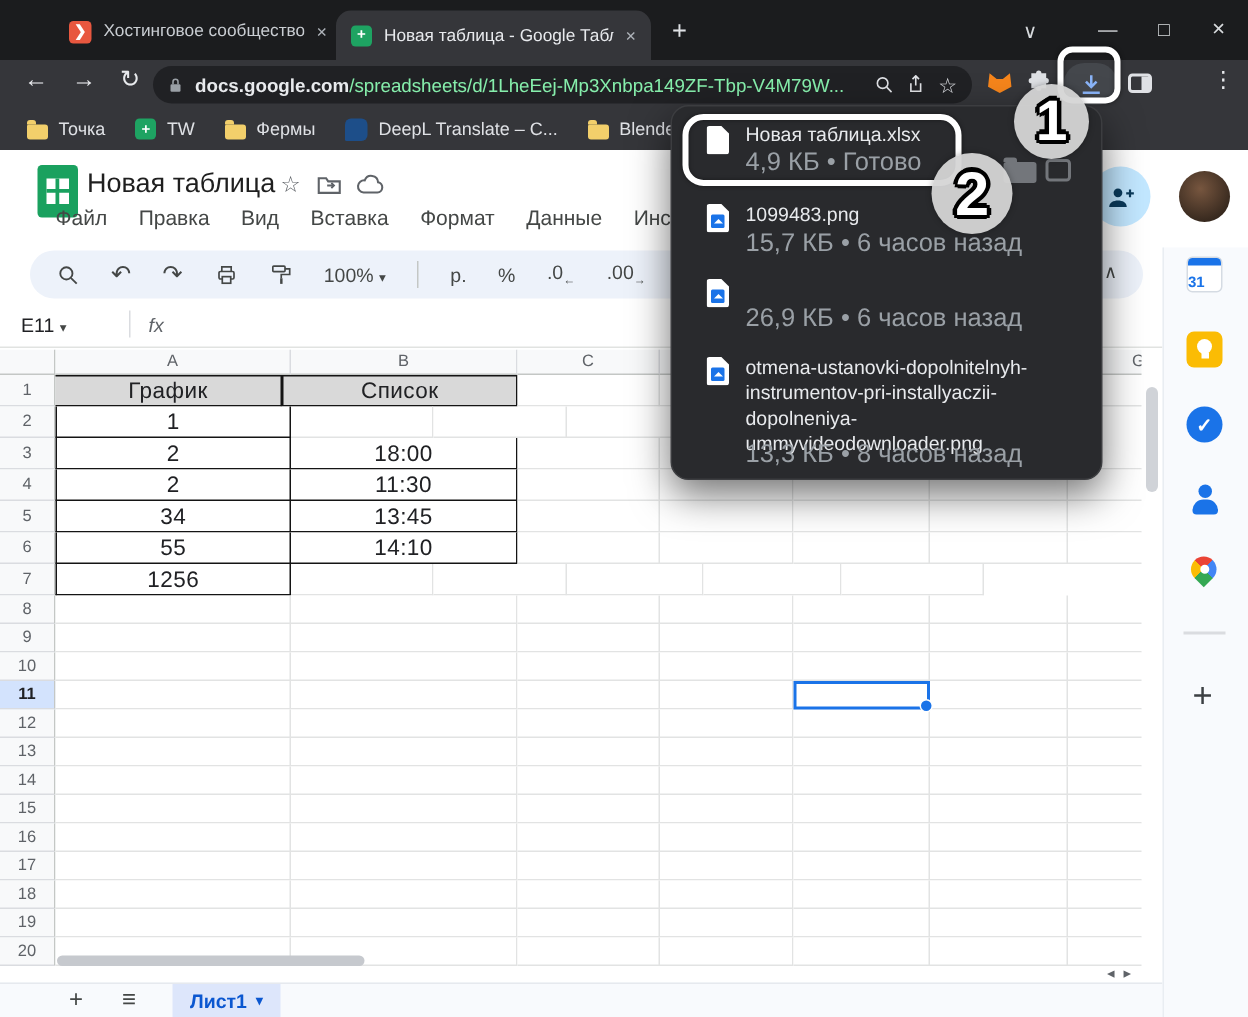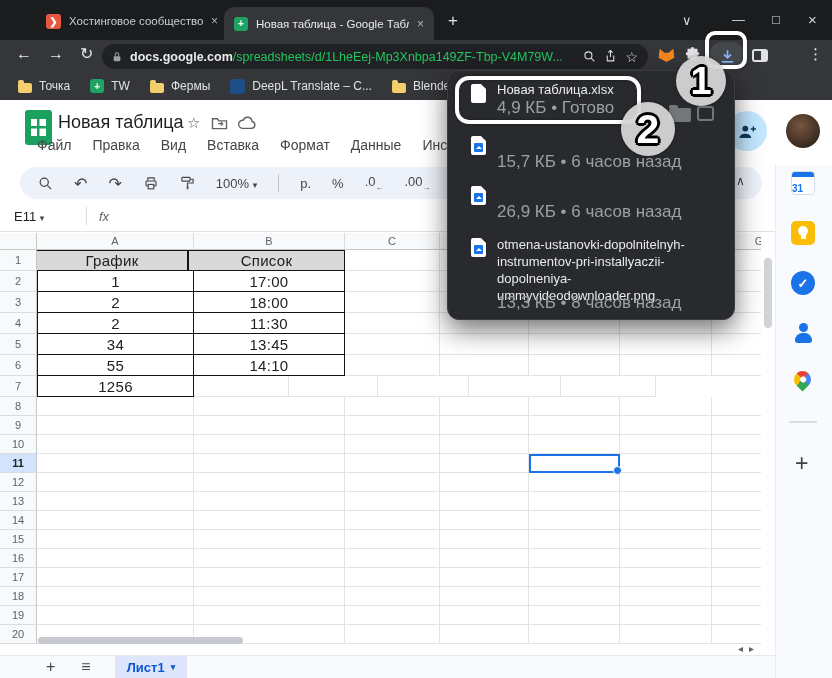--- a/index.html
+++ b/index.html
@@ -13,21 +13,21 @@
   .tab-close{color:#aeb3b9;font-size:12px;flex:0 0 auto;cursor:default}
   .tab-active{background:#35363a;border-radius:10px 10px 0 0;color:#e8eaed}
   .favicon-tw{width:15px;height:15px;background:#e8573f;border-radius:3px;color:#fff;font-size:10px;font-weight:bold;display:flex;align-items:center;justify-content:center;flex:0 0 auto}
   .favicon-sheets{width:14px;height:14px;background:#1ea362;border-radius:3px;color:#fff;font-size:10px;font-weight:bold;display:flex;align-items:center;justify-content:center;flex:0 0 auto}
   .winbtn{color:#d7dadd;font-size:13px}
   .navbar{left:0;top:40px;width:832px;height:32px;background:#35363a}
   .navicon{color:#e8eaed;font-size:16px;line-height:1}
   .omnibox{left:102px;top:44px;width:546px;height:25px;background:#202124;border-radius:13px;display:flex;align-items:center;padding:0 10px;gap:8px}
   .url{font-size:12.5px;white-space:nowrap;overflow:hidden;flex:1}
   .url .host{color:#e8eaed;font-weight:bold}
-  .url .path{color:#22c55e}
+  .url .path{color:#86efac}
   .omni-ic{flex:0 0 auto;color:#dfe1e5}
   .fox{width:17px;height:15px;background:#f6851b;clip-path:polygon(50% 100%,4% 72%,10% 12%,38% 38%,62% 38%,90% 12%,96% 72%)}
   .dl-btn{left:709px;top:42px;width:36px;height:28px;background:#44474c;border-radius:14px;display:flex;align-items:center;justify-content:center}
   .sidepanel-ic{width:16px;height:13px;border:2px solid #dfe1e5;border-radius:3px;position:relative}
   .sidepanel-ic::after{content:"";position:absolute;right:0;top:0;width:5px;height:9px;background:#dfe1e5}
   .avatar-sm{width:26px;height:26px;border-radius:50%;background:radial-gradient(circle at 40% 35%,#7a5c45,#46engin 0) , radial-gradient(circle at 40% 35%,#7a5c45,#3a2b20 70%,#241a12)}
   .bookmarks{left:0;top:72px;width:832px;height:28px;background:#35363a;display:flex;align-items:center;gap:20px;padding-left:18px}
   .bm{display:flex;align-items:center;gap:7px;color:#dfe1e5;font-size:12px;white-space:nowrap}
   .folder-ic{width:14px;height:10px;background:#f2cf6b;border-radius:1px 2px 2px 2px;position:relative;margin-top:3px}
   .folder-ic::before{content:"";position:absolute;top:-3px;left:0;width:6px;height:3px;background:#f2cf6b;border-radius:2px 2px 0 0}
@@ -279,21 +279,20 @@
         <div class="g-cell t-cell t-head t-top t-left" style="width:157px">Список</div>
         <div class="g-cell" style="width:95px"></div>
         <div class="g-cell" style="width:89px"></div>
         <div class="g-cell" style="width:91px"></div>
         <div class="g-cell" style="width:92px"></div>
         <div class="g-cell" style="width:95px"></div>
       </div>
       <div class="grow" style="height:21px">
         <div class="g-rowh">2</div>
         <div class="g-cell t-cell t-left" style="width:157px">1</div>
-        <div class="g-cell t-cell" style="width:151px">17:00</div>
         <div class="g-cell" style="width:95px"></div>
         <div class="g-cell" style="width:89px"></div>
         <div class="g-cell" style="width:91px"></div>
         <div class="g-cell" style="width:92px"></div>
         <div class="g-cell" style="width:95px"></div>
       </div>
       <div class="grow" style="height:21px">
         <div class="g-rowh">3</div>
         <div class="g-cell t-cell t-left" style="width:157px">2</div>
         <div class="g-cell t-cell" style="width:151px">18:00</div>
@@ -504,20 +503,21 @@
   <span class="abs rail-plus">+</span>
 
   <div class="abs popup">
     <div class="file-ic" style="top:13px"></div>
     <span class="dl-name" style="top:10px">Новая таблица.xlsx</span>
     <span class="dl-meta" style="top:27px">4,9 КБ • Готово</span>
     <div class="dl-folder"></div>
     <div class="dl-expand"></div>
 
     <div class="file-ic img-ic" style="top:65px"></div>
+    <span class="dl-name" style="top:63px">1099483.png</span>
     <span class="dl-meta" style="top:81px">15,7 КБ • 6 часов назад</span>
 
     <div class="file-ic img-ic" style="top:115px"></div>
     <span class="dl-meta" style="top:131px">26,9 КБ • 6 часов назад</span>
 
     <div class="file-ic img-ic" style="top:167px"></div>
     <span class="dl-name" style="top:165px">otmena-ustanovki-dopolnitelnyh-instrumentov-pri-installyaczii-dopolneniya-ummyvideodownloader.png</span>
     <span class="dl-meta" style="top:222px">13,3 КБ • 8 часов назад</span>
   </div>
 

